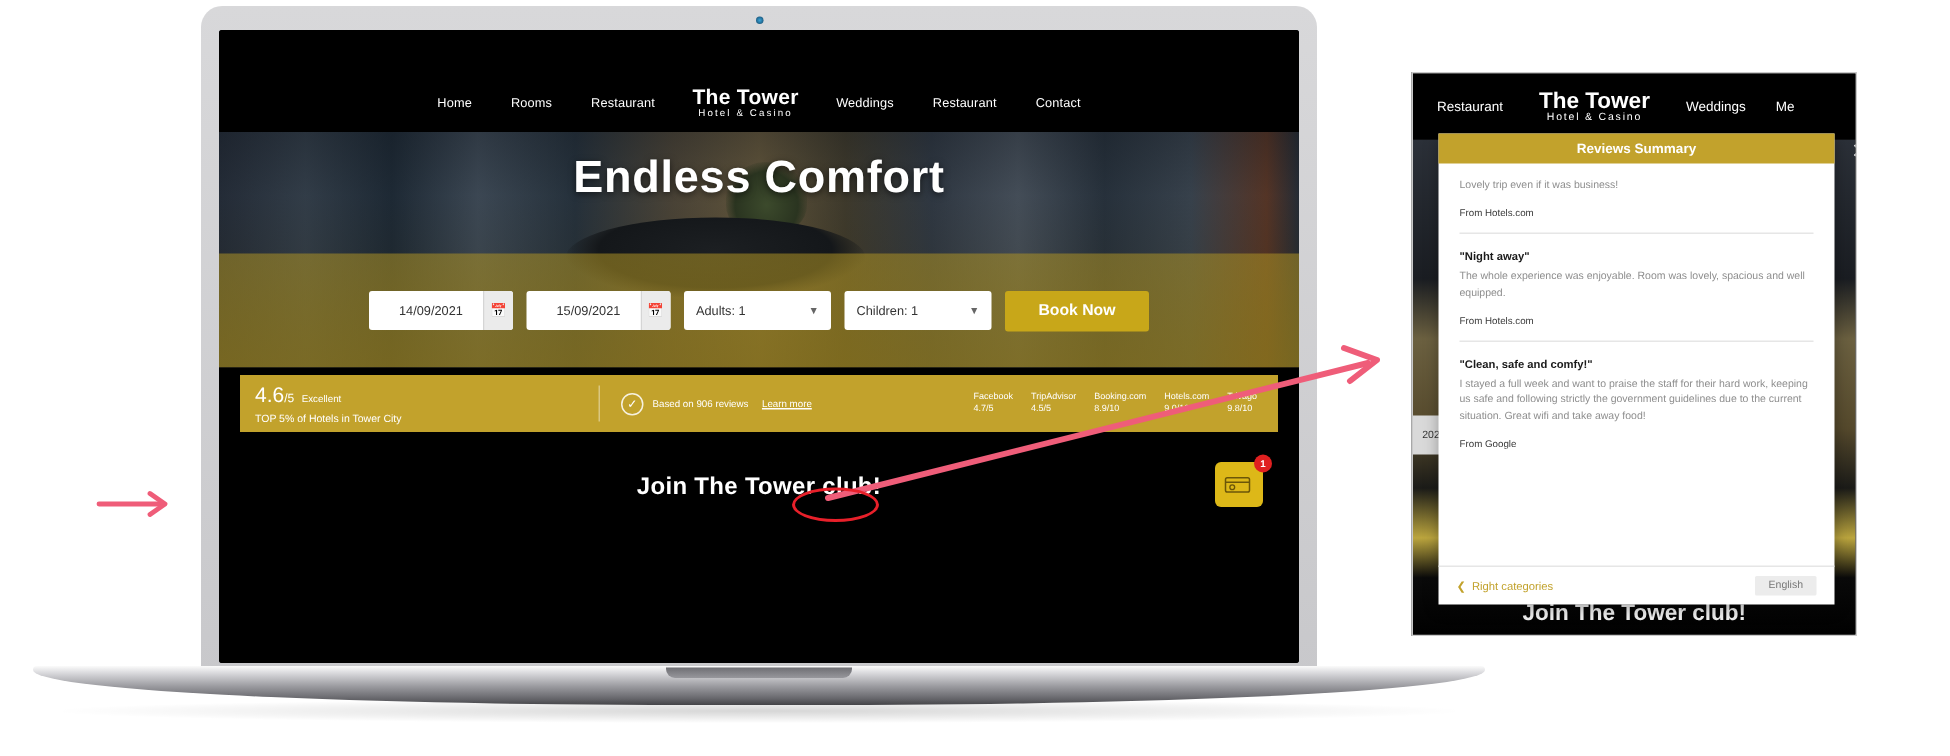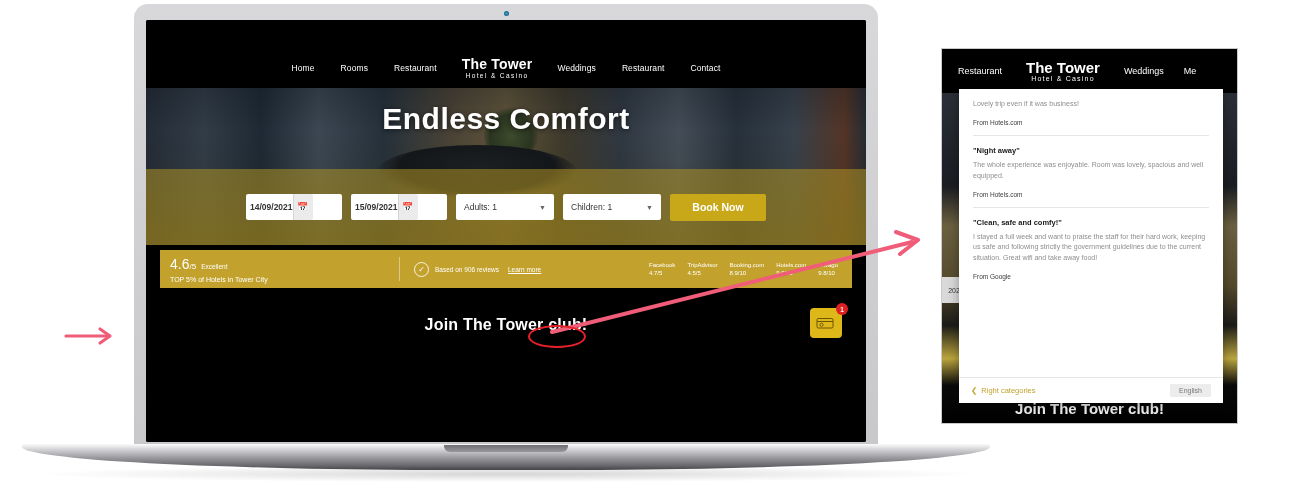--- a/index.html
+++ b/index.html
@@ -95,21 +95,21 @@
 
   .book-bar {
     position: absolute; left: 0; bottom: 0; width: 100%; height: 76px;
     background: linear-gradient(180deg, rgba(173,146,36,.55) 0%, rgba(150,126,30,.72) 100%);
     display: flex; align-items: center; justify-content: center; gap: 9px;
   }
   .fld {
     height: 26px; background: #fff; border-radius: 2px;
     display: flex; align-items: center; font-size: 8.5px; color: #333;
   }
-  .fld-date { width: 96px; padding-left: 4px; justify-content: flex-start; font-weight: bold; }
+  .fld-date { width: 96px; padding-left: 20px; justify-content: space-between; }
   .cal-btn {
     width: 20px; height: 26px; background: #ebebeb; border-left: 1px solid #d5d5d5;
     display: flex; align-items: center; justify-content: center;
     font-size: 9px; color: #555; border-radius: 0 2px 2px 0;
   }
   .fld-sel { width: 98px; padding: 0 8px; justify-content: space-between; text-align: right; }
   .caret { font-size: 7px; color: #666; }
   .book-now {
     width: 96px; height: 27px; background: #c8a719; color: #fff;
     border: none; border-radius: 2px; font-size: 10.5px; font-weight: bold;
@@ -345,20 +345,24 @@
     <a href="#" style="margin-left:16px">Restaurant</a>
     <div class="m-brand" style="margin-left:24px">
       <div class="b1">The Tower</div>
       <div class="b2">Hotel &amp; Casino</div>
     </div>
     <a href="#" style="margin-left:24px">Weddings</a>
     <a href="#" style="margin-left:20px">Me</a>
   </div>
 
   <div class="modal">
+    <div class="modal-head">
+      <span>Reviews Summary</span>
+      <span class="modal-close">✕</span>
+    </div>
     <div class="modal-body">
       <div class="review">
         <div class="rv-text">Lovely trip even if it was business!</div>
         <div class="rv-from">From Hotels.com</div>
       </div>
       <div class="review">
         <div class="rv-title">"Night away"</div>
         <div class="rv-text">The whole experience was enjoyable. Room was lovely, spacious and well equipped.</div>
         <div class="rv-from">From Hotels.com</div>
       </div>

